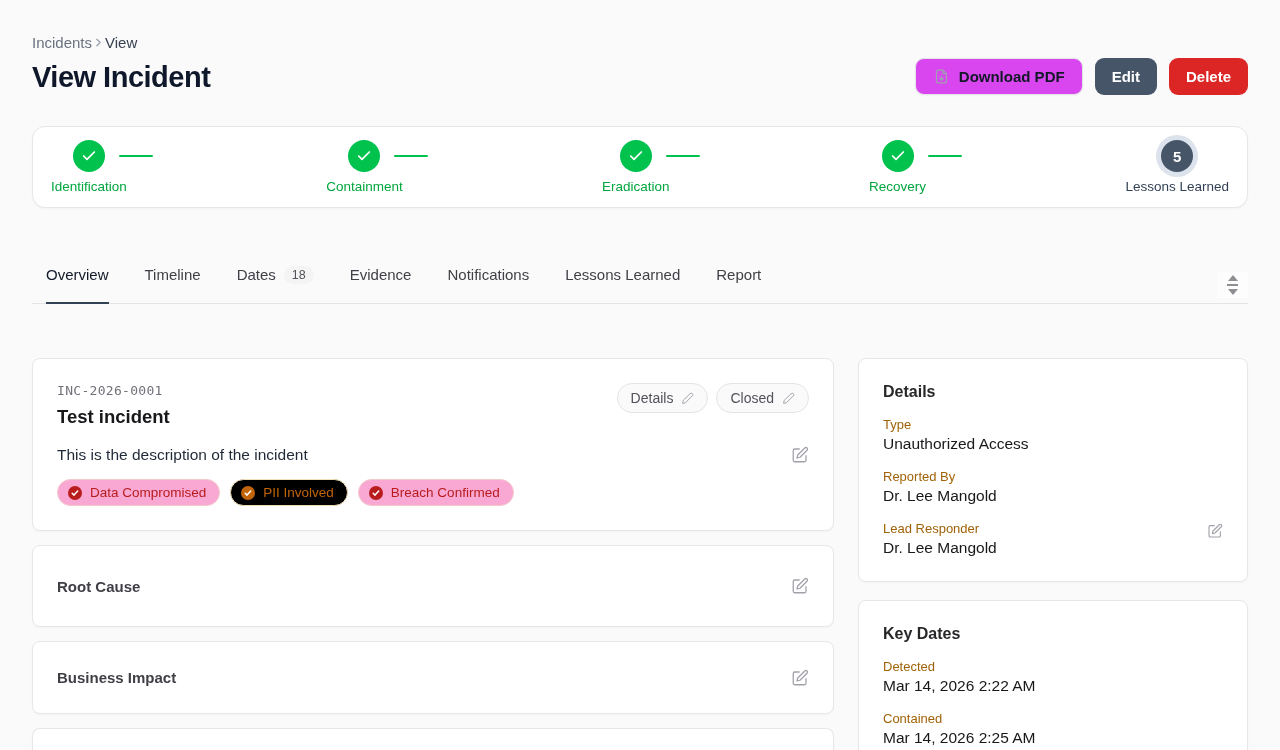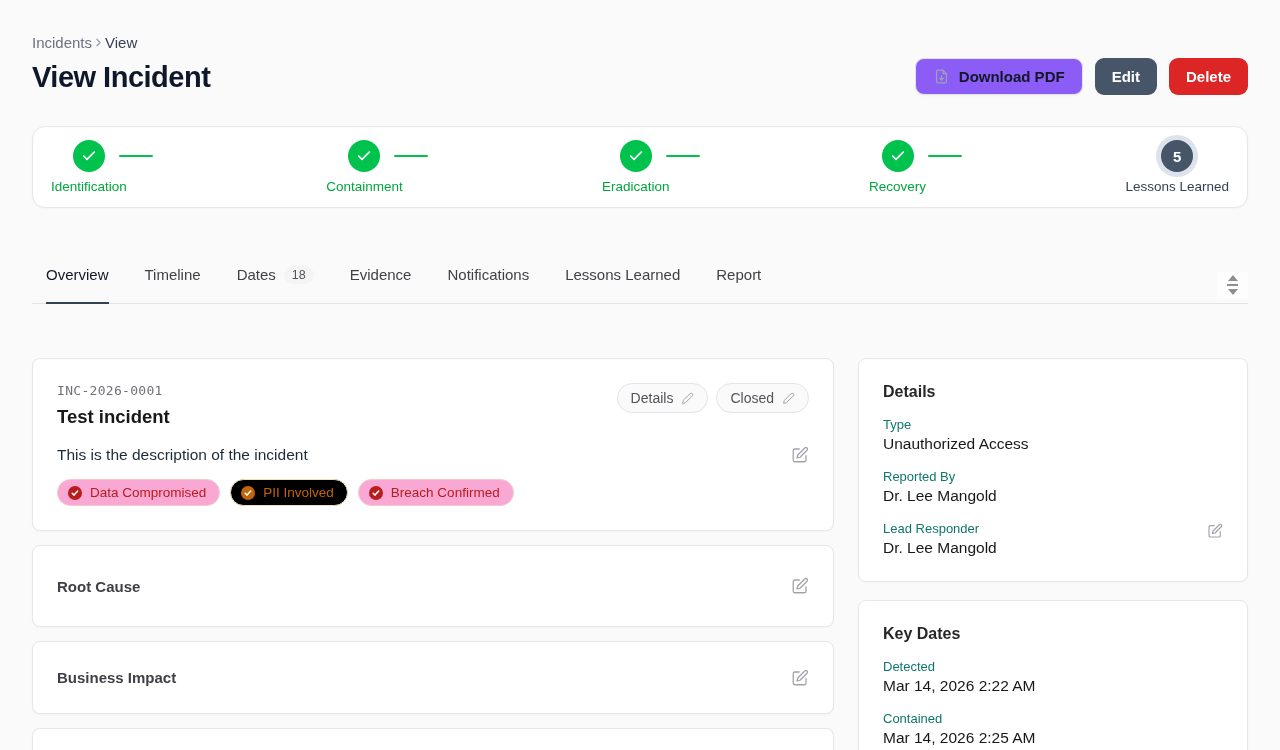--- a/index.html
+++ b/index.html
@@ -9,21 +9,21 @@
 
   
   .topbar { position:relative; }
   .breadcrumb { display:flex; align-items:center; font-size:15px; }
   .crumb-muted { color:#6b7280; cursor:pointer; }
   .crumb-current { color:#374151; font-weight:500; }
   .crumb-sep { color:#9ca3af; display:flex; }
   .page-title { margin-top:10px; font-size:29px; font-weight:700; letter-spacing:-0.5px; color:#0f172a; }
   .topbar-actions { position:absolute; right:0; top:24px; display:flex; gap:12px; }
   .btn { display:inline-flex; align-items:center; gap:9px; border:none; border-radius:9px; font-family:"Liberation Sans",sans-serif; font-size:15px; font-weight:600; padding:0 17px; height:37px; cursor:pointer; }
-  .btn-outline { background:#8b5cf6; border:1px solid #e4e4e7; color:#111827; box-shadow:0 1px 2px rgba(0,0,0,.04); }
+  .btn-outline { background:#d946ef; border:1px solid #e4e4e7; color:#111827; box-shadow:0 1px 2px rgba(0,0,0,.04); }
   .btn-outline svg { color:#9ca3af; }
   .btn-slate { background:var(--slate,#475569); color:#fff; }
   .btn-red { background:var(--red,#dc2626); color:#fff; }
 
   
   .stepper-card { margin-top:32px; background:#fff; border:1px solid #e7e7ea; border-radius:13px; box-shadow:0 1px 2px rgba(0,0,0,.03); height:82px; display:flex; align-items:center; justify-content:space-between; padding:0 14px; }
   .step { position:relative; display:flex; flex-direction:column; align-items:center; padding:0 4px; }
   .step-circle { width:32px; height:32px; border-radius:50%; display:flex; align-items:center; justify-content:center; }
   .step-circle.complete { background:var(--green,#00c24d); color:#fff; }
   .step-circle.count { background:var(--slate,#475569); color:#fff; font-size:15px; font-weight:700; box-shadow:0 0 0 5px #dde3ec; }
@@ -69,21 +69,21 @@
   .section-card.rc { height:82px; }
   .section-card.bi { height:73px; }
   .section-title { font-size:15px; font-weight:700; color:#3f3f46; }
   .partial-card { height:46px; border-bottom:none; border-bottom-left-radius:0; border-bottom-right-radius:0; }
 
   
   .side-card { padding:24px; }
   .side-heading { font-size:16px; font-weight:700; color:#27272a; }
   .field { margin-top:16px; display:flex; justify-content:space-between; align-items:flex-start; }
   .field:first-of-type { margin-top:18px; }
-  .field-label { font-size:13px; color:#0f766e; }
+  .field-label { font-size:13px; color:#a16207; }
   .field-value { margin-top:3px; font-size:15.5px; color:#18181b; }
 </style>
 </head>
 <body>
 
 <div class="page">
 
   <header class="topbar">
     <nav class="breadcrumb">
       <span class="crumb-muted">Incidents</span>

